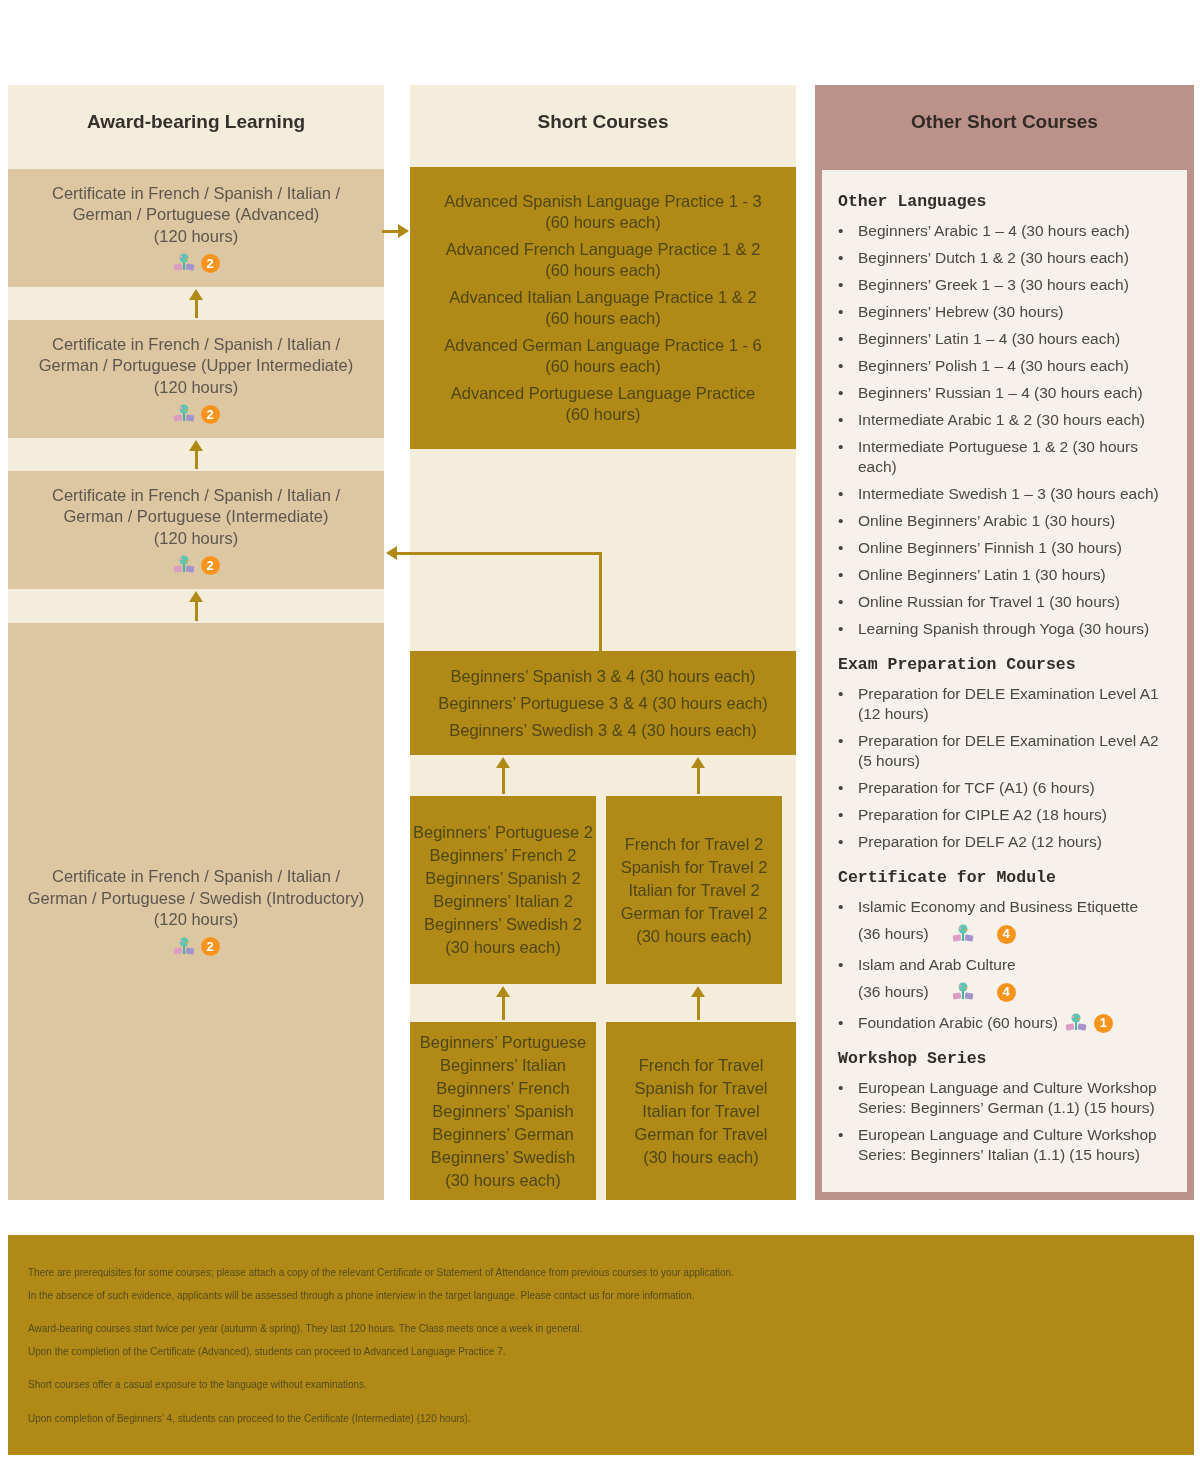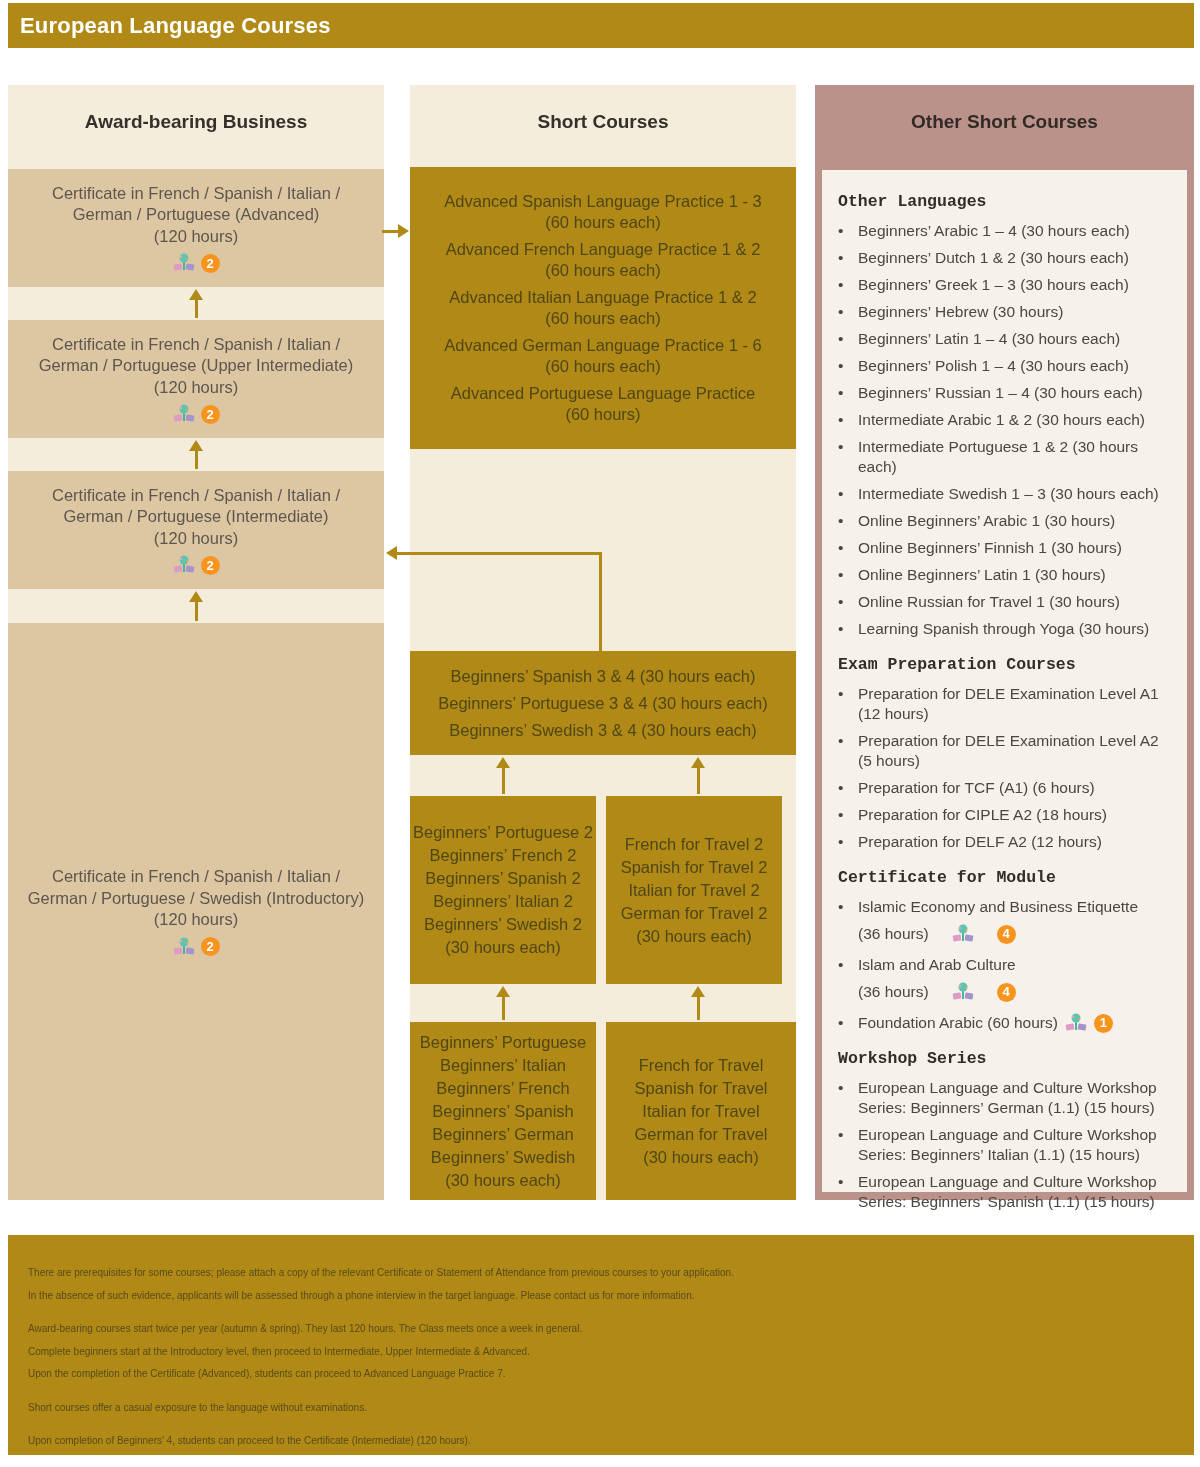--- a/index.html
+++ b/index.html
@@ -63,26 +63,23 @@
           box-sizing:border-box;padding:27px 20px 0 20px;color:#564C1B;font-size:10px;line-height:22.5px;}
   .fgroup{margin-bottom:11px;}
 
   .mode-icon{display:inline-flex;}
 </style>
 </head>
 <body>
 
 <div class="canvas">
 
-  <div class="topbar">
-    <h1>European Language Courses</h1>
-  </div>
 
   <div class="col col-award">
-    <div class="col-title">Award-bearing Business</div>
+    <div class="col-title">Award-bearing Learning</div>
 
     <div class="award-box" style="top:84px;height:118px;">
       <div>Certificate in French / Spanish / Italian /</div>
       <div>German / Portuguese (Advanced)</div>
       <div>(120 hours)</div>
       <div class="badge-row">
         <span class="mode-icon">
           <svg width="22" height="20" viewBox="0 0 22 20">
             <rect x="1" y="11" width="8" height="6" rx="1" fill="#DC9CC3" transform="rotate(-8 5 14)"></rect>
             <rect x="13" y="11" width="8" height="6" rx="1" fill="#A394CE" transform="rotate(8 17 14)"></rect>
@@ -421,37 +418,32 @@
       <div class="osec">
         <div class="osec-heading">Workshop Series</div>
         <div class="oitem">
             <span class="bullet"></span>
             <span>European Language and Culture Workshop Series: Beginners’ German (1.1) (15 hours)</span>
           </div>
         <div class="oitem">
             <span class="bullet"></span>
             <span>European Language and Culture Workshop Series: Beginners’ Italian (1.1) (15 hours)</span>
           </div>
-        <div class="oitem">
-            <span class="bullet"></span>
-            <span>European Language and Culture Workshop Series: Beginners' Spanish (1.1) (15 hours)</span>
-          </div>
       </div>
 
     </div>
   </div>
 
   <div class="footer">
     <div class="fgroup">
       <div>There are prerequisites for some courses; please attach a copy of the relevant Certificate or Statement of Attendance from previous courses to your application.</div>
       <div>In the absence of such evidence, applicants will be assessed through a phone interview in the target language. Please contact us for more information.</div>
     </div>
     <div class="fgroup">
       <div>Award-bearing courses start twice per year (autumn &amp; spring). They last 120 hours. The Class meets once a week in general.</div>
-      <div>Complete beginners start at the Introductory level, then proceed to Intermediate, Upper Intermediate &amp; Advanced.</div>
       <div>Upon the completion of the Certificate (Advanced), students can proceed to Advanced Language Practice 7.</div>
     </div>
     <div class="fgroup">
       <div>Short courses offer a casual exposure to the language without examinations.</div>
     </div>
     <div class="fgroup">
       <div>Upon completion of Beginners’ 4, students can proceed to the Certificate (Intermediate) (120 hours).</div>
     </div>
   </div>
 

